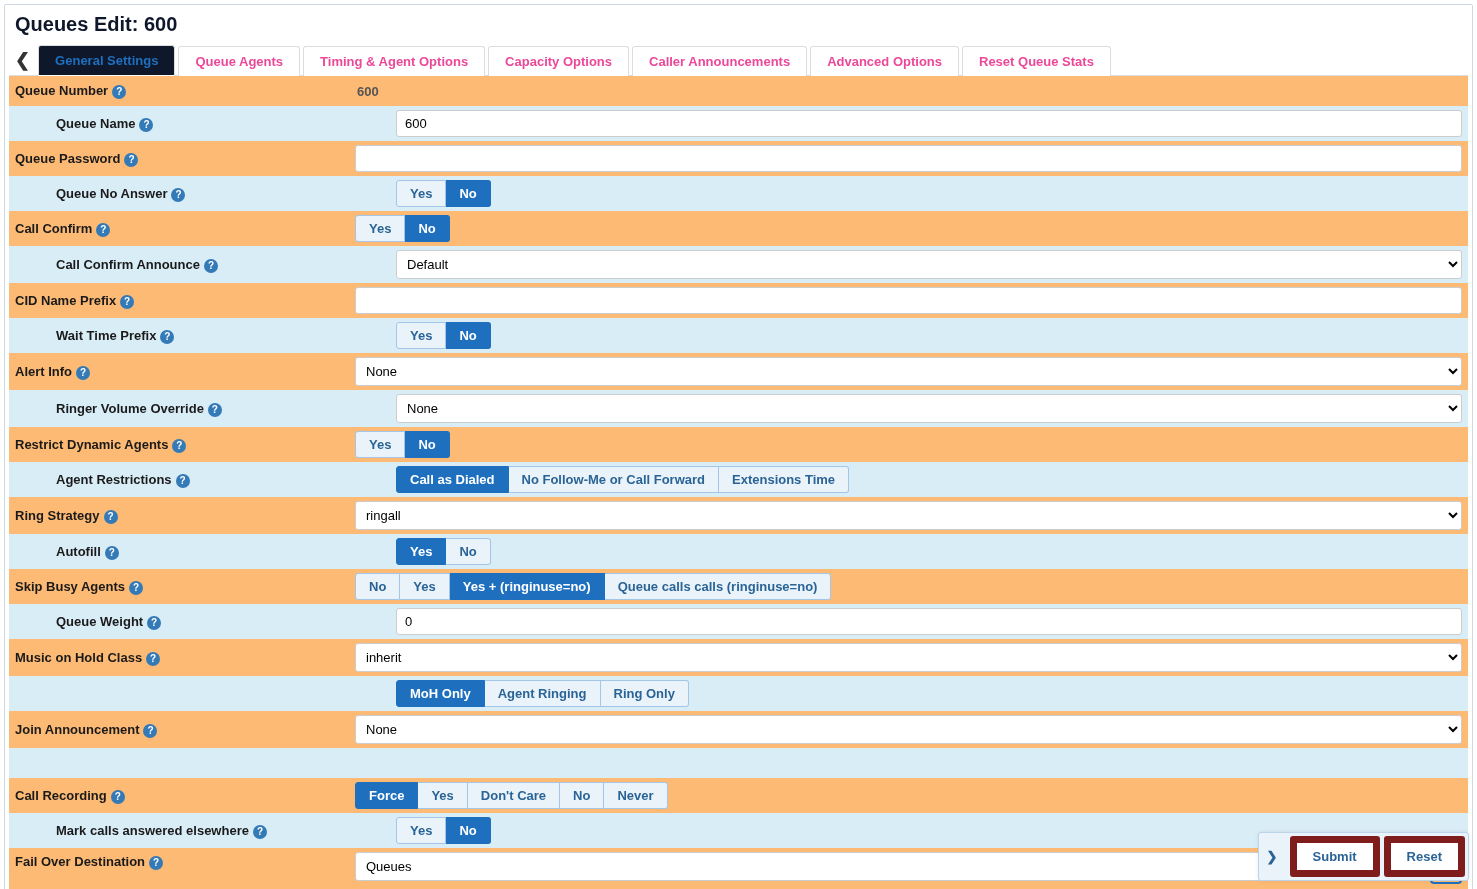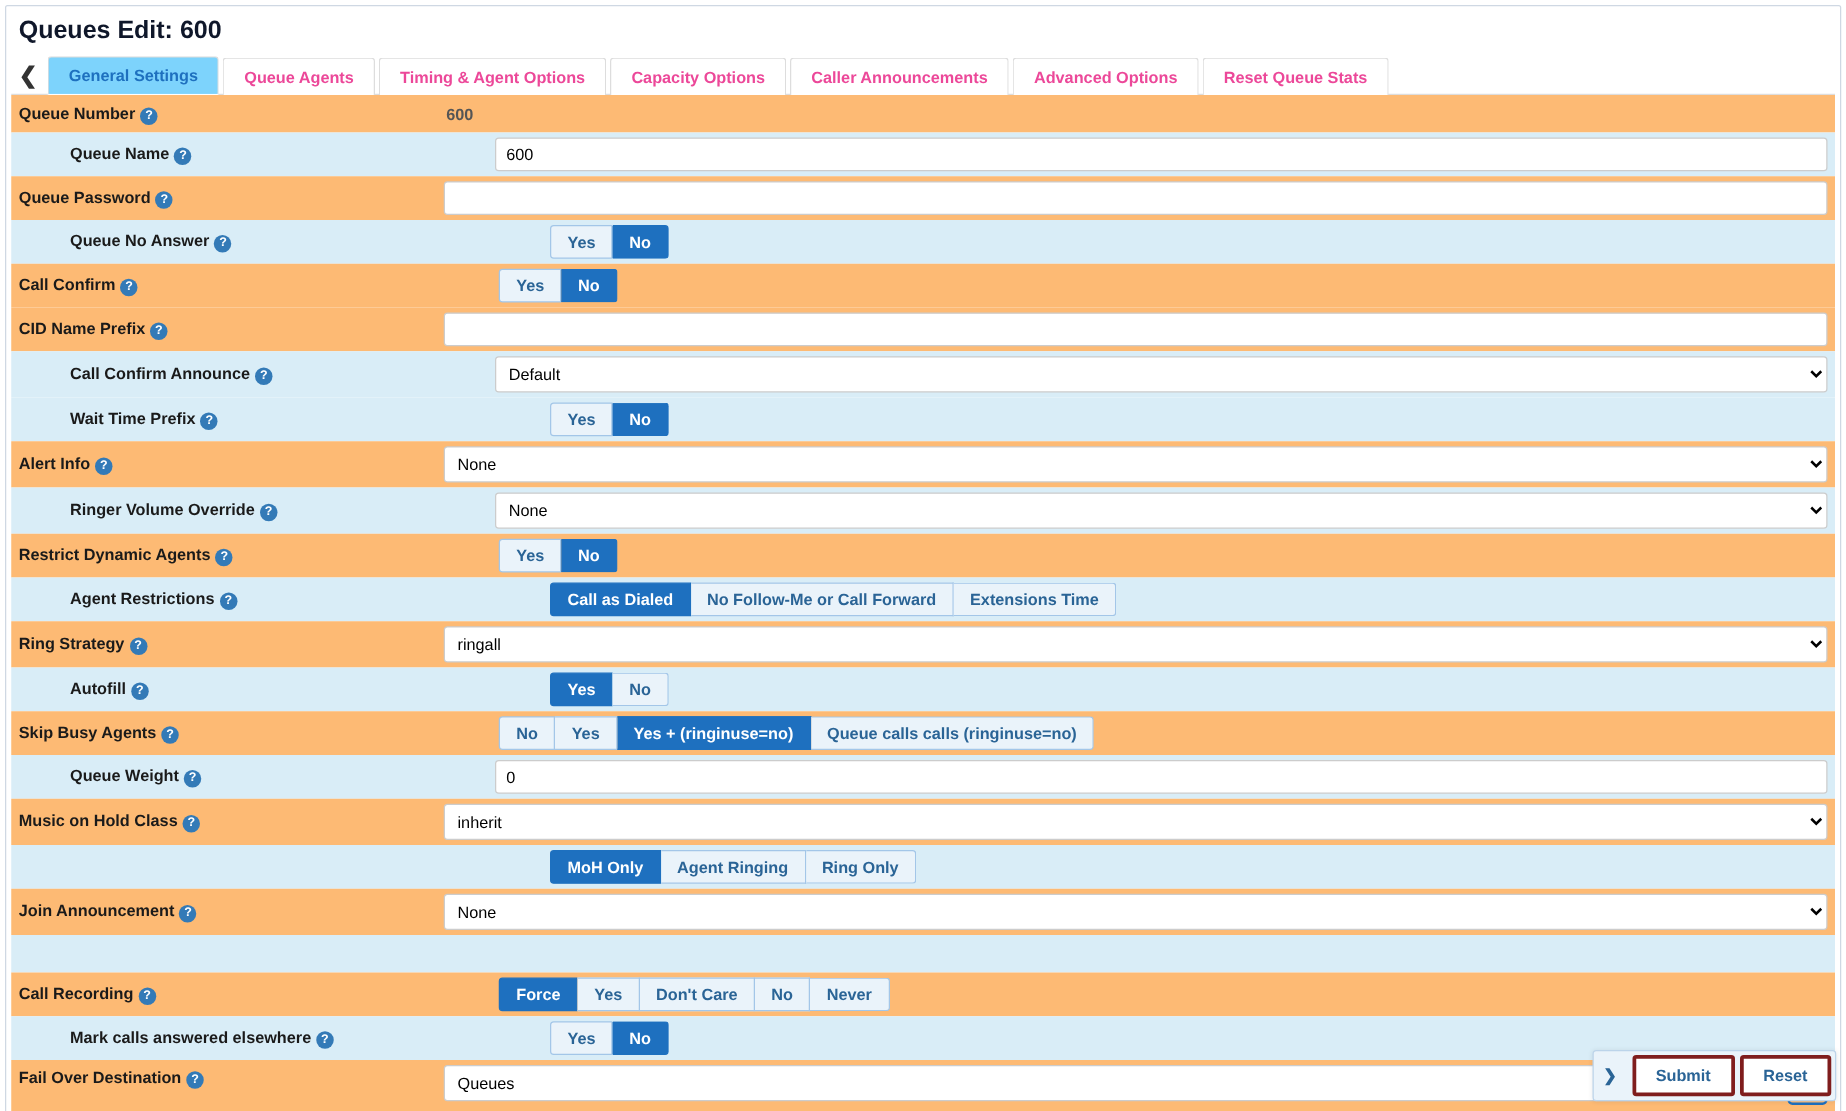--- a/index.html
+++ b/index.html
@@ -2,44 +2,44 @@
 <html><head>
 <meta charset="utf-8">
 <style>
 * { box-sizing: border-box; margin: 0; padding: 0; font-family: Arial, Helvetica, sans-serif; }
 body { background: #fff; font-size: 13px; color: #333; }
 .page-wrap { border: 1px solid #cfd8e3; margin: 4px; padding: 4px 4px 4px 4px; border-radius: 2px; }
 h1.page-title { color: #0f172a; font-size: 20px; font-weight: bold; padding: 4px 0 8px 6px; }
 .tabs { display: flex; align-items: center; border-bottom: 1px solid #ddd; padding-left: 2px; }
 .back-chevron { font-size: 18px; color: #333; padding: 4px 8px 4px 4px; cursor: pointer; font-weight: bold; }
 .tab { border: 1px solid #ddd; border-bottom: none; padding: 7px 16px; margin-right: 3px; color: #ec4899; font-weight: bold; font-size: 13px; cursor: pointer; background: #fff; border-radius: 3px 3px 0 0; position: relative; bottom: -1px; }
-.tab.active { color: #1e70bf; background: #7dd3fc; border-bottom: 1px solid #fff; }
+.tab.active { color: #1e70bf; background: #0f172a; border-bottom: 1px solid #fff; }
 .form-area { padding: 0; }
 .row { display: flex; align-items: center; min-height: 30px; padding: 2px 6px; }
 .row.alt { background: #d9edf7; padding-left: 47px; }
 .row.white { background: #fdba74; }
 .row .lbl { width: 340px; flex-shrink: 0; color: #1a1a1a; font-weight: bold; font-size: 13px; padding: 4px 0; }
 .row .fld { flex: 1; padding: 2px 0; }
 .help-icon { display: inline-block; width: 14px; height: 14px; border-radius: 50%; background: #337ab7; color: #fff; font-size: 10px; line-height: 14px; text-align: center; margin-left: 4px; cursor: pointer; font-weight: bold; }
 input.text-input { width: 100%; padding: 5px 8px; border: 1px solid #ccc; border-radius: 3px; font-size: 13px; }
 select.sel { width: 100%; padding: 5px 6px; border: 1px solid #ccc; border-radius: 3px; font-size: 13px; background: #fff; }
-.btn-group { display: inline-flex; margin-left: 44px; }
+.btn-group { display: inline-flex; }
 .btn-group .opt { border: 1px solid #a3c6e8; padding: 5px 13px; color: #2a6496; font-weight: bold; font-size: 13px; cursor: pointer; background: #eaf3fa; }
 .btn-group .opt:first-child { border-radius: 3px 0 0 3px; }
 .btn-group .opt:last-child { border-radius: 0 3px 3px 0; }
 .btn-group .opt:not(:first-child) { border-left: none; }
 .btn-group .opt.active { background: #1e70bf; color: #fff; border-color: #1e70bf; }
 .dest-row { display: flex; align-items: flex-start; }
 .dest-selects { flex: 1; }
 .dest-selects select { width: 99%; margin-bottom: 4px; }
 .edit-icon-box { width: 32px; height: 32px; border: 2px solid #1e70bf; border-radius: 4px; margin-left: 8px; display: flex; align-items: center; justify-content: center; cursor: pointer; }
 .edit-icon-box svg { width: 18px; height: 18px; fill: none; stroke: #1e70bf; stroke-width: 2; }
 .footer-bar { position: fixed; right: 8px; bottom: 8px; background: #eaf3fa; border: 1px solid #bcd4ea; border-radius: 3px; padding: 3px 3px 3px 0; display: flex; align-items: center; box-shadow: 0 0 4px rgba(0,0,0,0.08);}
 .footer-bar .chev { padding: 4px 8px; color: #2a6496; font-weight: bold; cursor: pointer; }
-.footer-bar button { background: #fff; border: 3px solid #7f1d1d; color: #2a6496; font-weight: bold; padding: 6px 16px; margin-left: 4px; border-radius: 3px; cursor: pointer; font-size: 13px; }
+.footer-bar button { background: #fff; border: 7px solid #7f1d1d; color: #2a6496; font-weight: bold; padding: 6px 16px; margin-left: 4px; border-radius: 3px; cursor: pointer; font-size: 13px; }
 .static-number { font-weight: bold; color: #555; padding-left: 2px; }
 </style>
 </head>
 <body>
 
 <div class="page-wrap">
   <h1 class="page-title">Queues Edit: 600</h1>
 
   <div class="tabs">
     <span class="back-chevron">❮</span>
@@ -82,28 +82,28 @@
     <div class="row white">
       <div class="lbl"><span>Call Confirm</span><span class="help-icon">?</span></div>
       <div class="fld">
         <div class="btn-group">
           <div class="opt">Yes</div>
           <div class="opt active">No</div>
         </div>
       </div>
     </div>
 
+    <div class="row alt">
+      <div class="lbl"><span>Call Confirm Announce</span><span class="help-icon">?</span></div>
+      <div class="fld"><select class="sel"><option>Default</option></select></div>
+    </div>
+
     <div class="row white">
       <div class="lbl"><span>CID Name Prefix</span><span class="help-icon">?</span></div>
       <div class="fld"><input class="text-input" value="" style=""></div>
-    </div>
-
-    <div class="row alt">
-      <div class="lbl"><span>Call Confirm Announce</span><span class="help-icon">?</span></div>
-      <div class="fld"><select class="sel"><option>Default</option></select></div>
     </div>
 
     <div class="row alt">
       <div class="lbl"><span>Wait Time Prefix</span><span class="help-icon">?</span></div>
       <div class="fld">
         <div class="btn-group">
           <div class="opt">Yes</div>
           <div class="opt active">No</div>
         </div>
       </div>

